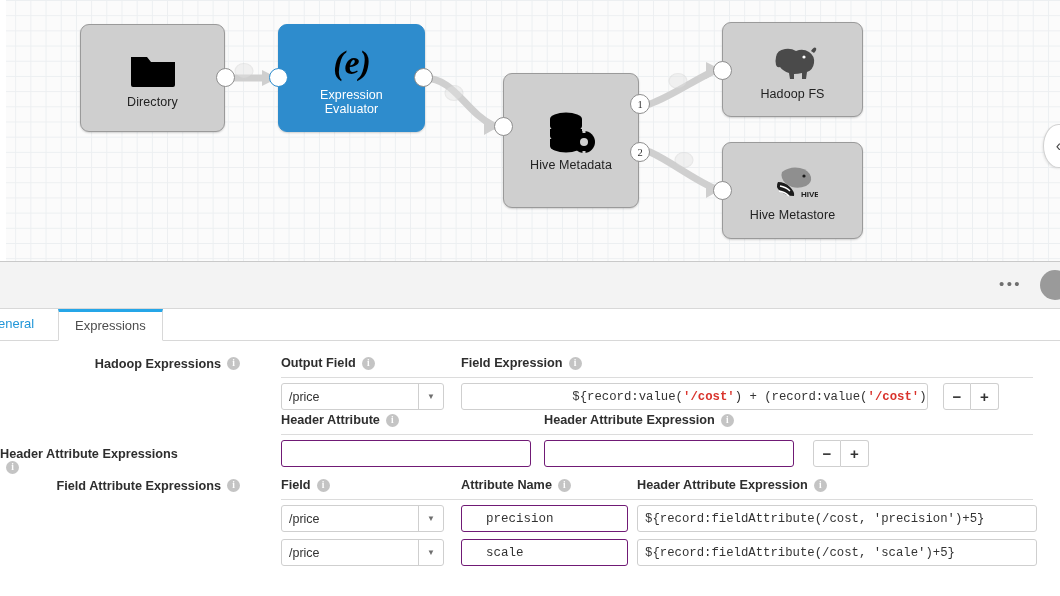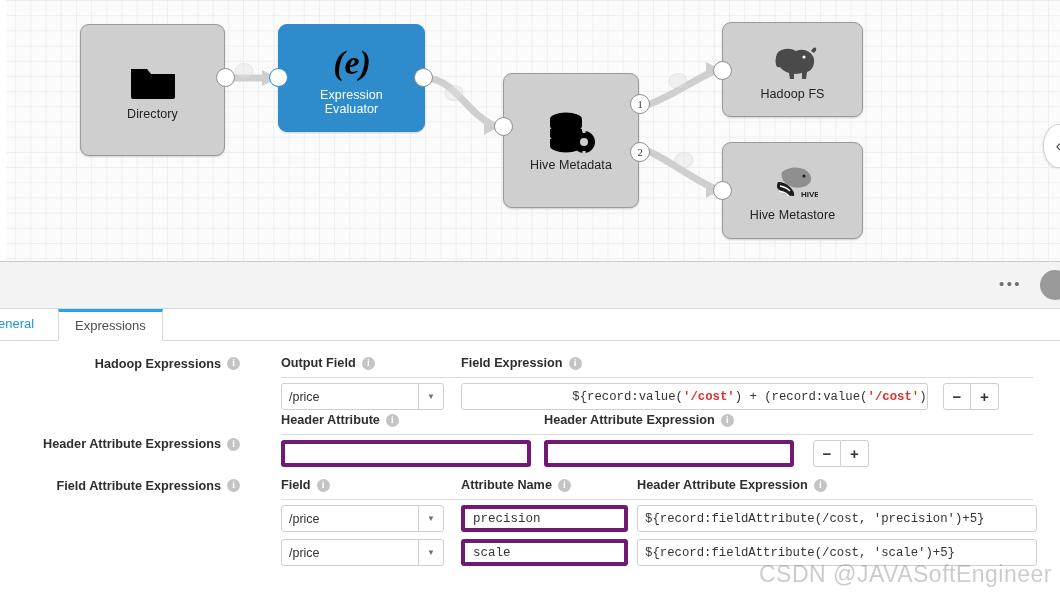--- a/index.html
+++ b/index.html
@@ -109,23 +109,23 @@
   }
   .info-i {
     display:inline-block; width:13px; height:13px; border-radius:50%;
     background:#c4c4c4; color:#ffffff; font-size:9.5px; line-height:13px;
     text-align:center; margin-left:6px; font-weight:bold;
     font-family:"Liberation Serif", serif; flex:none;
   }
   .hdrline { border-bottom:1px solid #dcdcdc; height:1px; }
 
   input.tf {
-    height:27px; border:4px solid #701a75; border-radius:3px;
+    height:27px; border:1px solid #701a75; border-radius:3px;
     background:#ffffff; font-size:12.5px; color:#333;
-    padding:0 8px; font-family:"Liberation Sans", sans-serif;
+    padding:0 24px; font-family:"Liberation Sans", sans-serif;
     outline:none;
   }
   input.mono { font-family:"Liberation Mono", monospace; font-size:12.5px; }
 
   .select {
     position:relative; height:27px; border:1px solid #cfcfcf; border-radius:3px;
     background:#ffffff; display:flex; align-items:center;
     font-size:12.5px; color:#333;
   }
   .select .val { padding-left:7px; flex:1; }
@@ -182,21 +182,21 @@
       </g>
 
       <g opacity=".42" fill="#e2e2e2" stroke="#cfcfcf" stroke-width="1.2">
         <ellipse cx="244" cy="71" rx="9" ry="7.5"></ellipse>
         <ellipse cx="454" cy="93" rx="9" ry="7.5"></ellipse>
         <ellipse cx="678" cy="81" rx="9" ry="7.5"></ellipse>
         <ellipse cx="684" cy="160" rx="9" ry="7.5"></ellipse>
       </g>
     </svg>
 
-    <div class="node" style="left:80px; top:24px; width:145px; height:132px;">
+    <div class="node" style="left:80px; top:24px; width:145px; height:108px;">
       <div class="nicon">
         <svg width="48" height="38" viewBox="0 0 48 38">
           <path d="M2 6 h16 l4 5 h24 v23 a2 2 0 0 1 -2 2 H4 a2 2 0 0 1 -2 -2 Z" fill="#000"></path>
         </svg>
       </div>
       <div class="nlabel">Directory</div>
     </div>
     <div class="port" style="left:216px; top:68px;"></div>
 
     <div class="node blue" style="left:278px; top:24px; width:147px; height:108px;">
@@ -316,21 +316,21 @@
           </div>
 
           <div class="pmgroup" style="position:absolute; left:695px; top:31px;">
             <div class="pmbtn minus">−</div>
             <div class="pmbtn plus">+</div>
           </div>
         </div>
       </div>
 
       <div class="row" style="height:65px;">
-        <div class="rowlabel" style="align-items:center; padding-top:5px;">
+        <div class="rowlabel" style="align-items:flex-start; padding-top:5px;flex-direction:column;">
           <span>Header Attribute Expressions</span>
           <span class="info-i">i</span>
         </div>
         <div class="fieldsarea">
           <div class="colhdr" style="position:absolute; left:33px; top:4px;">
             <span>Header Attribute</span>
             <span class="info-i">i</span>
           </div>
           <div class="colhdr" style="position:absolute; left:296px; top:4px;">
             <span>Header Attribute Expression</span>
@@ -384,14 +384,13 @@
           <input class="tf mono" style="position: absolute; left: 213px; top: 65px; width: 167px;" value="scale">
           <div class="exprbox" style="position:absolute; left:389px; top:65px; width:400px;">
             <span class="expr">${record:fieldAttribute(/cost, 'scale')+5}</span>
           </div>
         </div>
       </div>
 
     </div>
   </div>
 
-  <div class="watermark">CSDN @JAVASoftEngineer</div>
 </div>
 
 </body></html>

